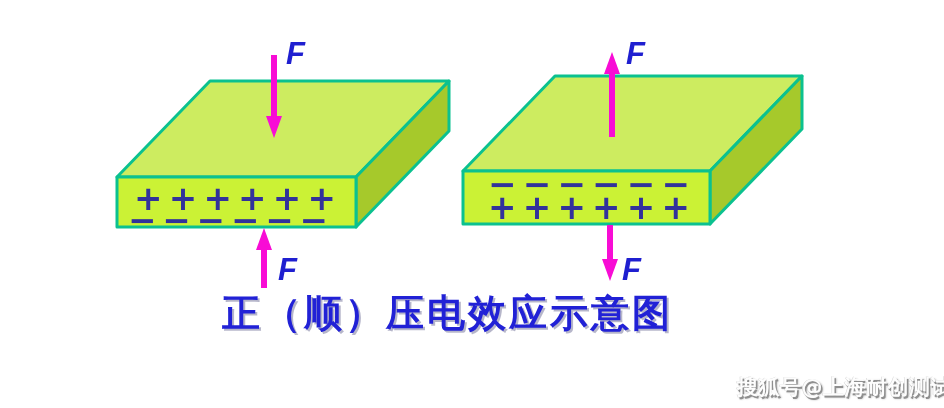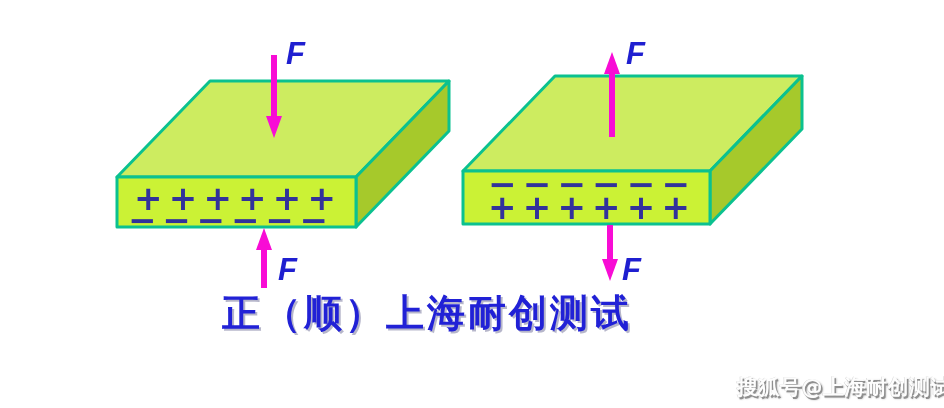--- a/index.html
+++ b/index.html
@@ -120,17 +120,17 @@
       <span>+</span>
       <span>+</span>
       <span>+</span>
     </div>
 
   <div class="force-label" id="f-left-top">F</div>
   <div class="force-label" id="f-right-top">F</div>
   <div class="force-label" id="f-left-bottom">F</div>
   <div class="force-label" id="f-right-bottom">F</div>
 
-  <div class="diagram-title">正（顺）上海耐创测试</div>
+  <div class="diagram-title">正（顺）压电效应示意图</div>
 
   <div class="watermark">搜狐号@上海耐创测试</div>
 
 </div>
 
 </body></html>

